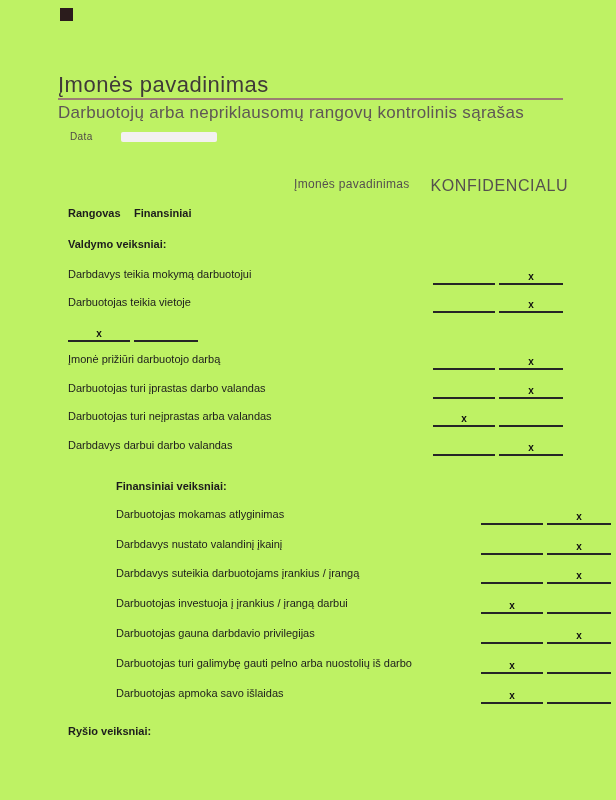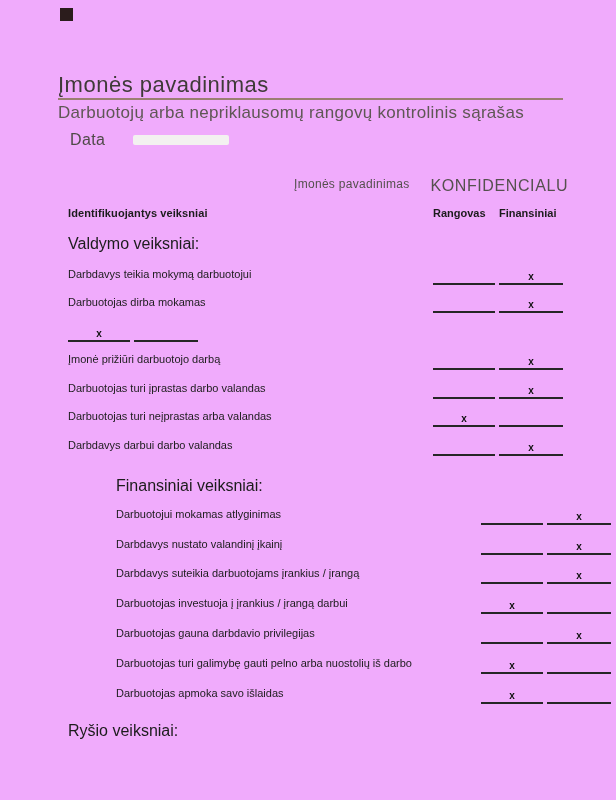--- a/index.html
+++ b/index.html
@@ -2,21 +2,21 @@
 <html><head>
 <meta charset="utf-8">
 <style>
   * { margin: 0; padding: 0; box-sizing: border-box; }
   html, body { background: #ffffff; }
   body { font-family: "Liberation Sans", sans-serif; }
   .page {
     position: relative;
     width: 616px;
     height: 800px;
-    background: #f0abfc;
+    background: #bef264;
     overflow: hidden;
   }
   .logo-square {
     position: absolute;
     left: 60px; top: 8px;
     width: 13px; height: 13px;
     background: #2b1c1c;
   }
   .title-block { position: absolute; left: 58px; top: 72px; width: 505px; }
   .doc-title {
@@ -34,21 +34,21 @@
   }
   .doc-subtitle {
     margin-top: 3px;
     font-size: 17px;
     line-height: 19px;
     letter-spacing: 0.3px;
     color: #5f5755;
     white-space: nowrap;
   }
   .date-line { position: absolute; left: 70px; top: 131px; display: flex; align-items: center; }
-  .date-label { font-size: 16px; color: #4f4a48; letter-spacing: 0.4px; }
+  .date-label { font-size: 10px; color: #4f4a48; letter-spacing: 0.4px; }
   .date-ghost {
     margin-left: 28px;
     width: 96px; height: 10px;
     background: #f3f1f0;
     border-radius: 2px;
   }
   .header-right {
     position: absolute;
     left: 294px; top: 177px;
     display: flex;
@@ -66,21 +66,21 @@
   }
   .cols-header { display: flex; align-items: flex-start; font-weight: 700; }
   .cols-header .factor { flex: 1; letter-spacing: 0.1px; }
   .col-head { width: 62px; text-align: left; }
   .col-head + .col-head { width: 64px; margin-left: 4px; }
 
   .section { position: absolute; left: 68px; width: 495px; }
   .section-0 { top: 237px; }
   .section-1 { top: 479px; margin-left: 48px; }
   .section-2 { top: 724px; }
-  .section-label { font-weight: 400; font-size: 16px; line-height: 14px; color: #1c1c1c; }
+  .section-label { font-weight: 700; font-size: 11px; line-height: 14px; color: #1c1c1c; }
   .section-0 .rows { margin-top: 5px; }
   .section-1 .rows { margin-top: 2px; }
   .row { display: flex; align-items: flex-end; }
   .section-0 .row { height: 28.5px; }
   .section-1 .row { height: 29.8px; }
   .row .row-label { flex: 1; padding-bottom: 5px; font-size: 11px; line-height: 12px; color: #1c1c1c; }
   .cell {
     width: 62px;
     border-bottom: 2px solid #262626;
     text-align: center;
@@ -111,38 +111,37 @@
     <span class="date-ghost"></span>
   </div>
 
   <div class="header-right">
     <span class="header-company">Įmonės pavadinimas</span>
     <span class="header-confidential">KONFIDENCIALU</span>
   </div>
 
   <div class="table-area">
     <div class="cols-header">
-      <span class="factor">Identifikuojantys veiksniai</span>
       <span class="col-head">Rangovas</span>
       <span class="col-head">Finansiniai</span>
     </div>
   </div>
 
   <div id="sections">
   <div class="section section-0">
     <div class="section-label">Valdymo veiksniai:</div>
     <div class="rows">
   <div class="row">
     <span class="row-label">Darbdavys teikia mokymą darbuotojui</span>
     <span class="cell rangovas-cell"></span>
     <span class="cell darbuotojas-cell">x</span>
   </div>
 
   <div class="row">
-    <span class="row-label">Darbuotojas dirba mokamas</span>
+    <span class="row-label">Darbuotojas teikia vietoje</span>
     <span class="cell rangovas-cell"></span>
     <span class="cell darbuotojas-cell">x</span>
   </div>
 
   <div class="row">
     <span class="cell rangovas-cell">x</span>
     <span class="cell darbuotojas-cell"></span>
   </div>
 
   <div class="row">
@@ -168,21 +167,21 @@
     <span class="cell rangovas-cell"></span>
     <span class="cell darbuotojas-cell">x</span>
   </div>
 </div>
   </div>
 
   <div class="section section-1">
     <div class="section-label">Finansiniai veiksniai:</div>
     <div class="rows">
   <div class="row">
-    <span class="row-label">Darbuotojui mokamas atlyginimas</span>
+    <span class="row-label">Darbuotojas mokamas atlyginimas</span>
     <span class="cell rangovas-cell"></span>
     <span class="cell darbuotojas-cell">x</span>
   </div>
 
   <div class="row">
     <span class="row-label">Darbdavys nustato valandinį įkainį</span>
     <span class="cell rangovas-cell"></span>
     <span class="cell darbuotojas-cell">x</span>
   </div>
 

